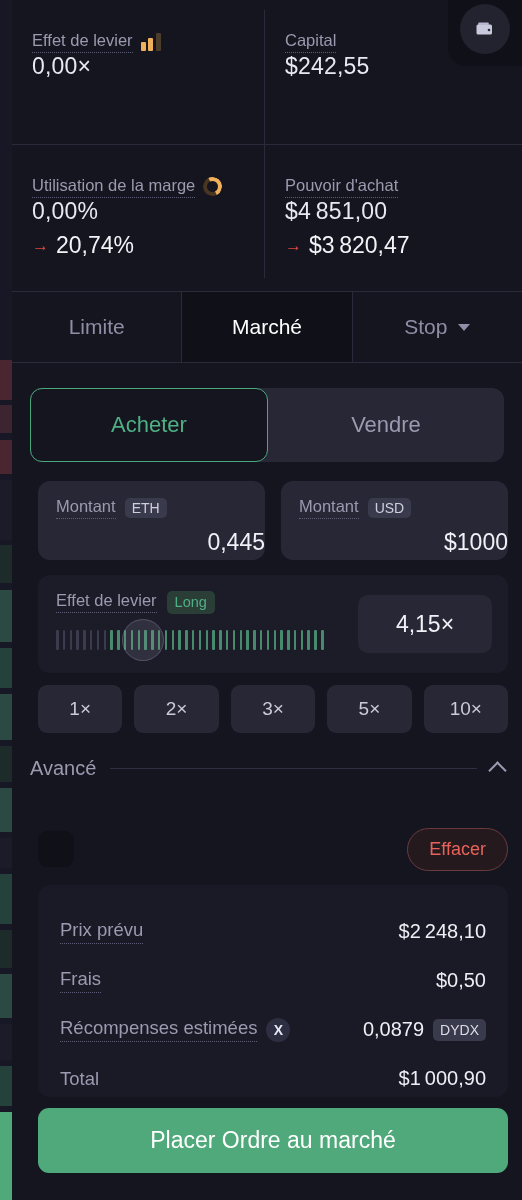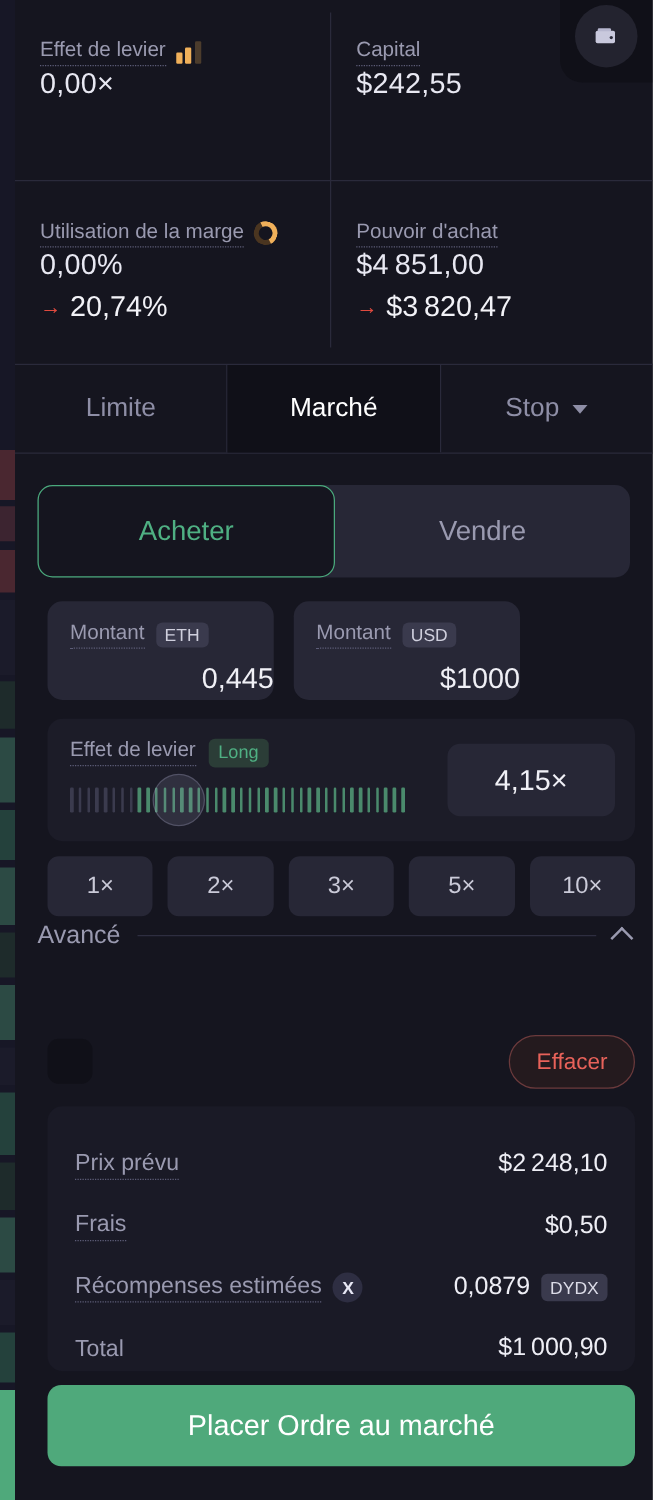--- a/index.html
+++ b/index.html
@@ -2,21 +2,21 @@
 <html><head>
 <meta charset="utf-8">
 <style>
   * { box-sizing: border-box; margin: 0; padding: 0; }
   html, body {
     width: 522px; height: 1200px;
     background: #12121c;
     font-family: "Liberation Sans", sans-serif;
     overflow: hidden;
   }
-  .app { position: relative; width: 522px; height: 1200px; background: #e5e5e5; }
+  .app { position: relative; width: 522px; height: 1200px; background: #737373; }
 
   
   .bg-strip { position: absolute; left: 0; top: 0; width: 12px; height: 1200px; background: #171726; }
   .bg-strip i { position: absolute; left: 0; width: 12px; display: block; }
 
   .panel {
     position: absolute; left: 12px; top: 0; width: 510px; height: 1200px;
     background: #15151f;
   }
 
@@ -71,21 +71,21 @@
             border-top: 7px solid #8e8ea6; }
 
   
   .side-wrap { position: absolute; left: 18px; top: 388px; width: 474px; height: 74px;
                background: #272736; border-radius: 12px; display: flex; }
   .side { flex: 1; display: flex; align-items: center; justify-content: center;
           font-size: 22px; color: #9a9ab0; border-radius: 12px; cursor: pointer; }
   .side.buy-active { background: #15151f; border: 1.6px solid #4aa97c; color: #4fb083; }
 
   
-  .amounts { position: absolute; left: 26px; top: 481px; width: 378px; display: flex; gap: 16px; }
+  .amounts { position: absolute; left: 26px; top: 481px; width: 470px; display: flex; gap: 16px; }
   .amt { flex: 1; background: #272736; border-radius: 12px; padding: 16px 0 14px 18px; height: 79px; }
   .amt-head { display: flex; align-items: center; gap: 9px; }
   .amt-label { font-size: 16.5px; color: #9a9ab0; border-bottom: 1px dotted #5d5d78; padding-bottom: 2px; }
   .chip { font-size: 14px; color: #cfcfdd; background: #3a3a4d; border-radius: 5px; padding: 3px 7px; line-height: 1; }
   .amt-val { margin-top: 10px; font-size: 23px; color: #f0f0f6; text-align: right; }
 
   
   .lev { position: absolute; left: 26px; top: 575px; width: 470px; height: 98px;
          background: #1c1c28; border-radius: 12px; padding: 16px 0 0 18px; }
   .lev-head { display: flex; align-items: center; gap: 10px; }
@@ -99,21 +99,21 @@
   .lev-box { position: absolute; right: 16px; top: 20px; width: 134px; height: 58px; background: #272736;
              border-radius: 10px; display: flex; align-items: center; justify-content: center;
              font-size: 23px; color: #f0f0f6; }
 
   
   .presets { position: absolute; left: 26px; top: 685px; width: 470px; display: flex; gap: 12px; }
   .preset { flex: 1; height: 48px; background: #272736; border-radius: 9px; display: flex;
             align-items: center; justify-content: center; font-size: 19px; color: #cacad8; cursor: pointer; }
 
   
-  .adv { position: absolute; left: 18px; top: 733px; width: 474px; height: 30px;
+  .adv { position: absolute; left: 18px; top: 753px; width: 474px; height: 30px;
          display: flex; align-items: center; gap: 14px; cursor: pointer; }
   .adv-title { font-size: 20px; color: #9a9ab0; }
   .adv-rule { flex: 1; height: 1px; background: #2e2e40; }
   .chev-u { width: 13px; height: 13px; border-left: 2px solid #9a9ab0; border-top: 2px solid #9a9ab0;
             transform: rotate(45deg); margin-bottom: -4px; }
 
   .reduce { position: absolute; left: 26px; top: 820px; width: 470px; height: 58px; display: flex; align-items: center; }
   .cbox { width: 36px; height: 36px; border-radius: 9px; background: #101018; cursor: pointer; }
   .reduce-lbl { margin-left: 20px; font-size: 20px; color: #cfcfdd; border-bottom: 1px dotted #5d5d78; padding-bottom: 3px; }
   .clear-btn { margin-left: auto; padding: 10px 21px; border-radius: 999px; background: #241a1e;

